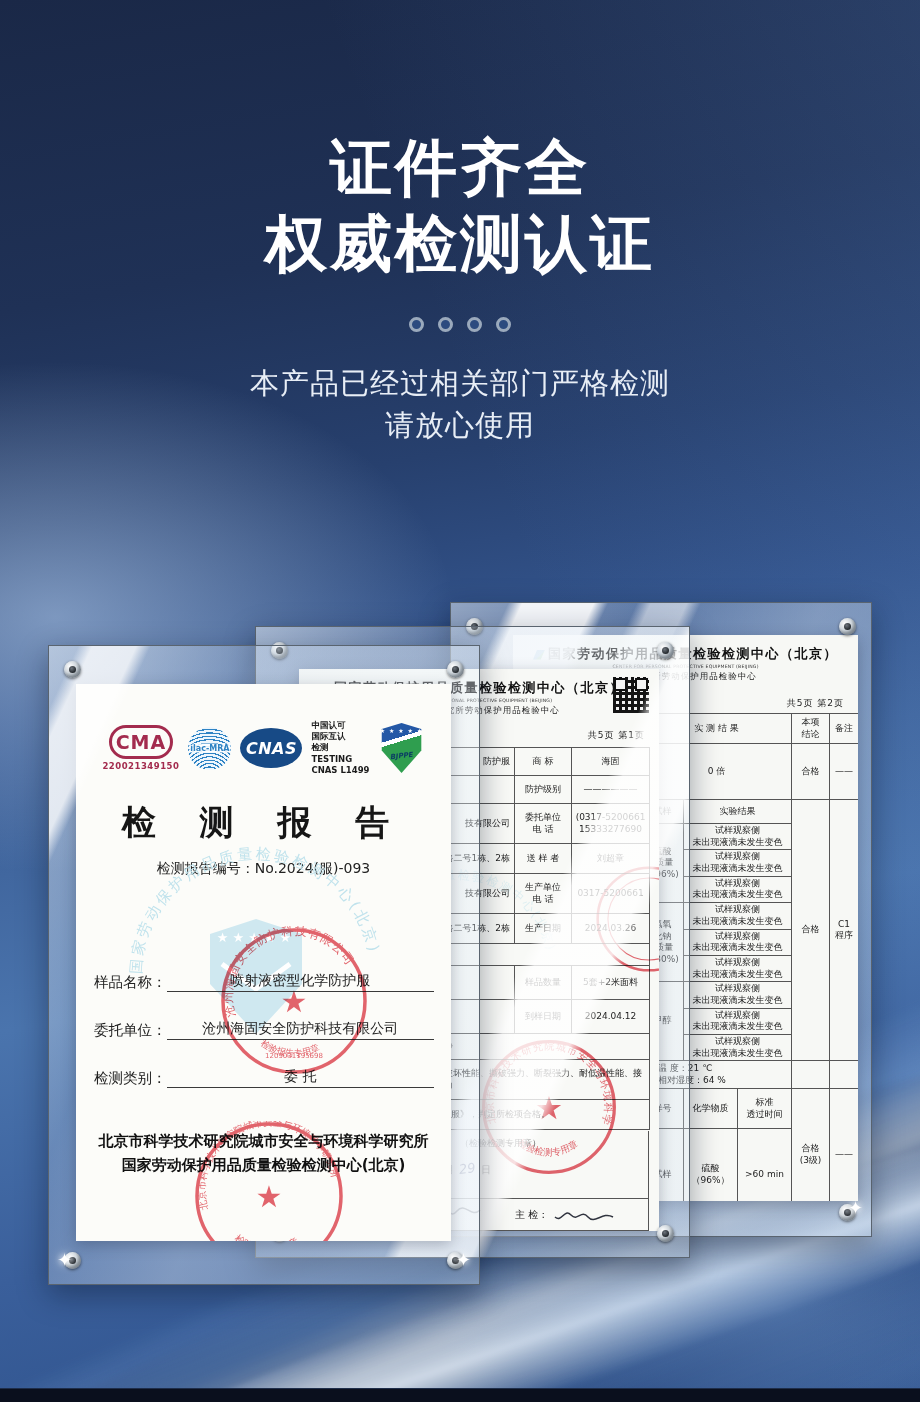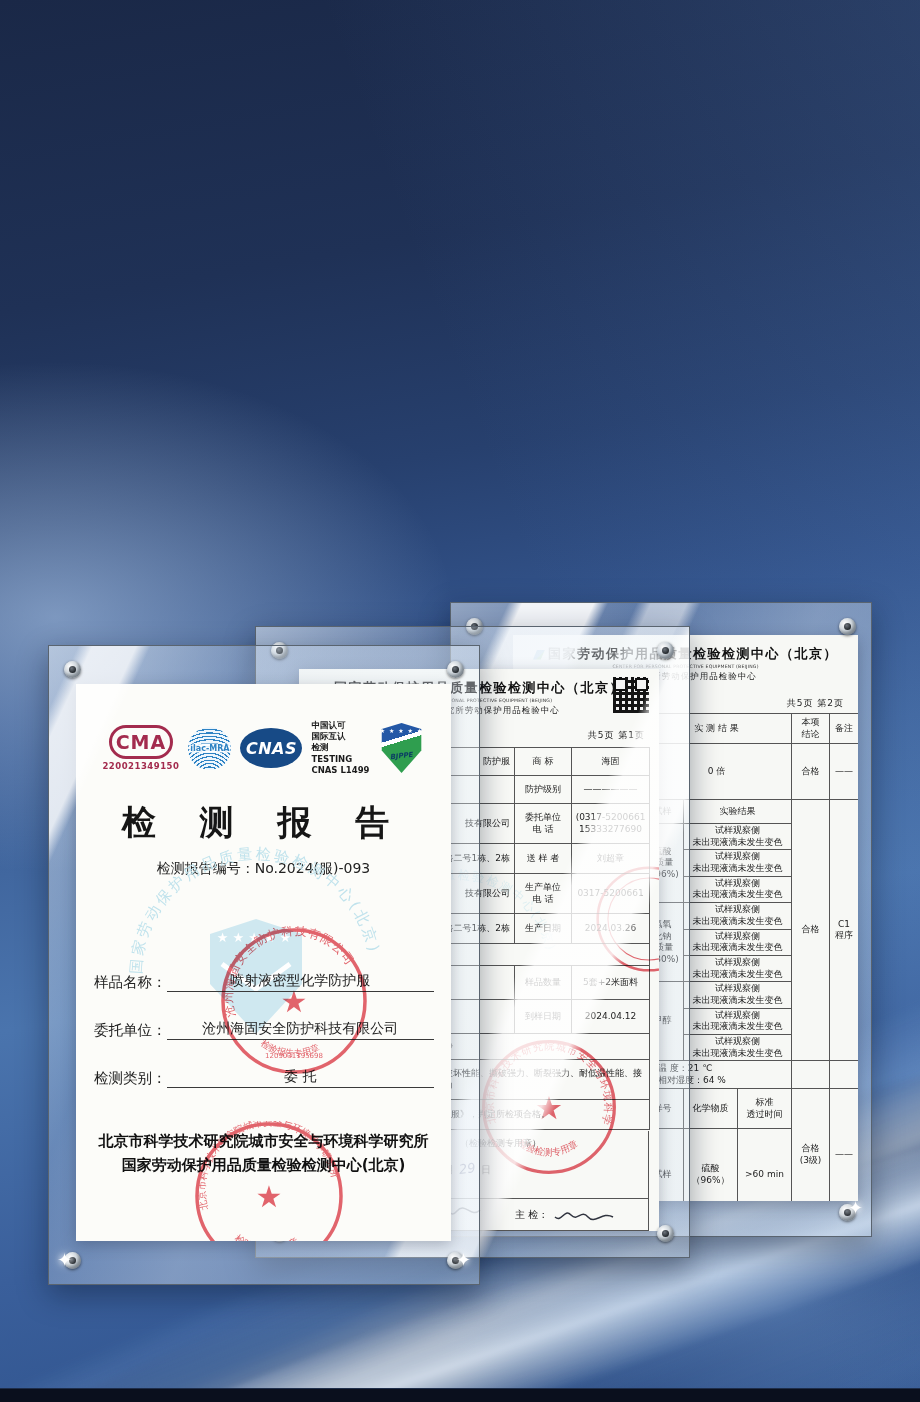--- a/index.html
+++ b/index.html
@@ -113,20 +113,32 @@
 
 <div class="page">
 
   <div class="bg-layer bg-topwash"></div>
   <div class="bg-layer bg-midglow"></div>
   <div class="bg-layer silk-a"></div>
   <div class="bg-layer silk-b"></div>
   <div class="bg-layer silk-c"></div>
   <div class="bg-layer silk-d"></div>
 
+  <div class="hero">
+    <div class="hero-title">证件齐全</div>
+    <div class="hero-title">权威检测认证</div>
+    <div class="hero-dots">
+      <span class="dot"></span>
+      <span class="dot"></span>
+      <span class="dot"></span>
+      <span class="dot"></span>
+    </div>
+    <div class="hero-sub">本产品已经过相关部门严格检测</div>
+    <div class="hero-sub">请放心使用</div>
+  </div>
 
   <div class="panel panel-right">
     <div class="doc doc-right">
       <div class="rep-head">
         <div class="rep-org"><span class="rep-logo"></span><span>国家劳动保护用品质量检验检测中心（北京）</span></div>
         <div class="rep-en">CENTER FOR PERSONAL PROTECTIVE EQUIPMENT (BEIJING)</div>
         <div class="rep-sub">科学研究所劳动保护用品检验中心</div>
       </div>
       <div class="pageinfo" style="right:14px;top:62px;">共5页  第2页</div>
 

